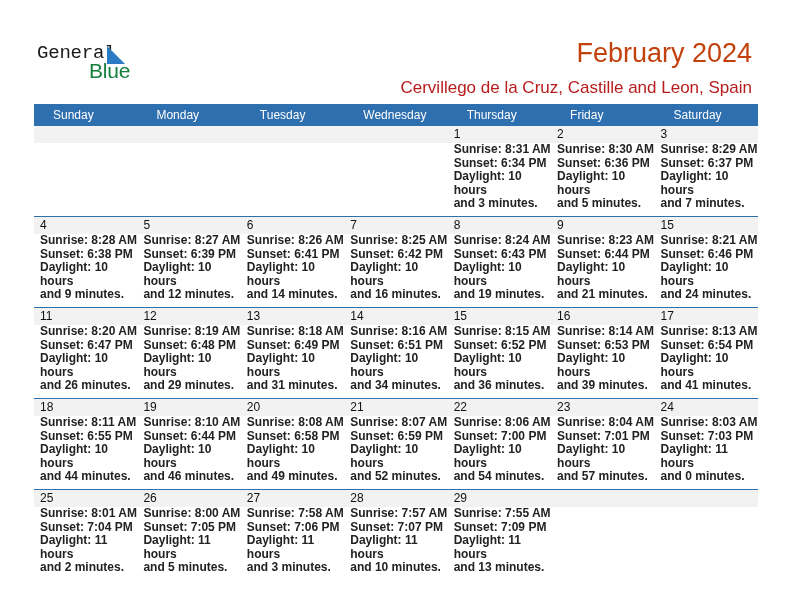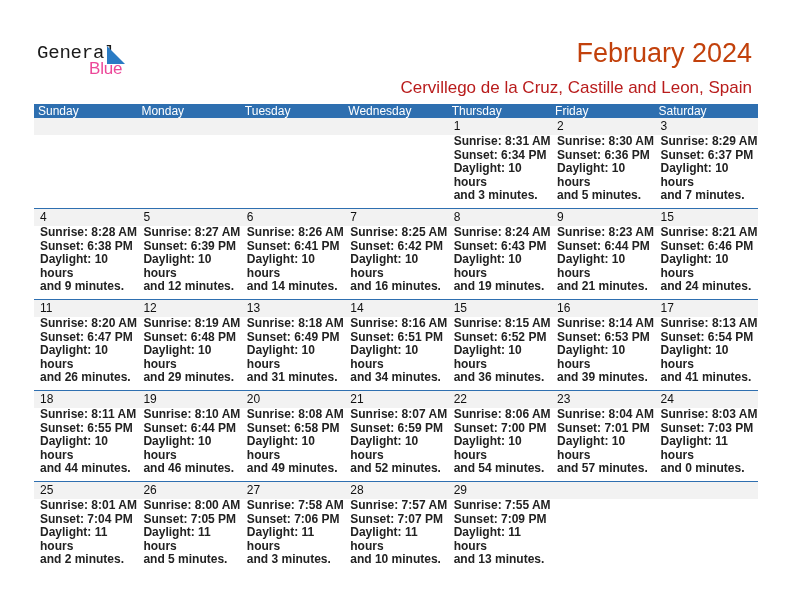--- a/index.html
+++ b/index.html
@@ -1,27 +1,27 @@
 <!DOCTYPE html>
 <html><head>
   <meta charset="utf-8">
   <style>
     html, body { margin: 0; padding: 0; background: #ffffff; }
     body { width: 792px; height: 612px; position: relative; overflow: hidden;
       font-family: "Liberation Sans", "DejaVu Sans", sans-serif; color: #222; }
     .logo { position: absolute; left: 37px; top: 42px; width: 100px; height: 40px; }
     .logo .general { position: absolute; left: 0; top: 0; font-size: 19px; color: #1a1a1a; letter-spacing: -0.2px; font-family: Liberation Mono, monospace; }
-    .logo .blue { position: absolute; left: 52px; top: 17px; font-size: 17px; color: #ec4899; letter-spacing: -0.2px; }
+    .logo .blue { position: absolute; left: 52px; top: 17px; font-size: 21px; color: #15803d; letter-spacing: -0.2px; }
     .logo .tri { position: absolute; left: 70px; top: 4px; width: 0; height: 0;
       border-left: 18px solid #2a7bc4; border-top: 18px solid transparent; }
     .title { position: absolute; right: 40px; top: 38px; font-size: 27px; color: #c2410c; }
     .subtitle { position: absolute; right: 40px; top: 78px; font-size: 17px; color: #b91c1c; }
     .cal { position: absolute; left: 34px; top: 104px; width: 724px; border-collapse: collapse; table-layout: fixed; }
     .cal th { background: #2e6fb0; color: #ffffff; font-weight: normal; font-size: 12px; text-align: left;
-      padding: 0 0 0 4px; height: 14px; }
+      padding: 0 0 0 19px; height: 22px; }
     .cal td { vertical-align: top; padding: 0; }
     .daynum { background: #f2f2f2; font-size: 12px; color: #111; height: 17px; line-height: 17px; padding-left: 6px; }
     .cell-body { font-size: 12px; line-height: 13.5px; color: #222; padding-left: 6px; height: 73px; font-weight: bold; }
     .week { border-top: 1px solid #2e6fb0; }
     .week:first-of-type { border-top: none; }
   </style>
 </head>
 <body>
 
 <div class="logo">

